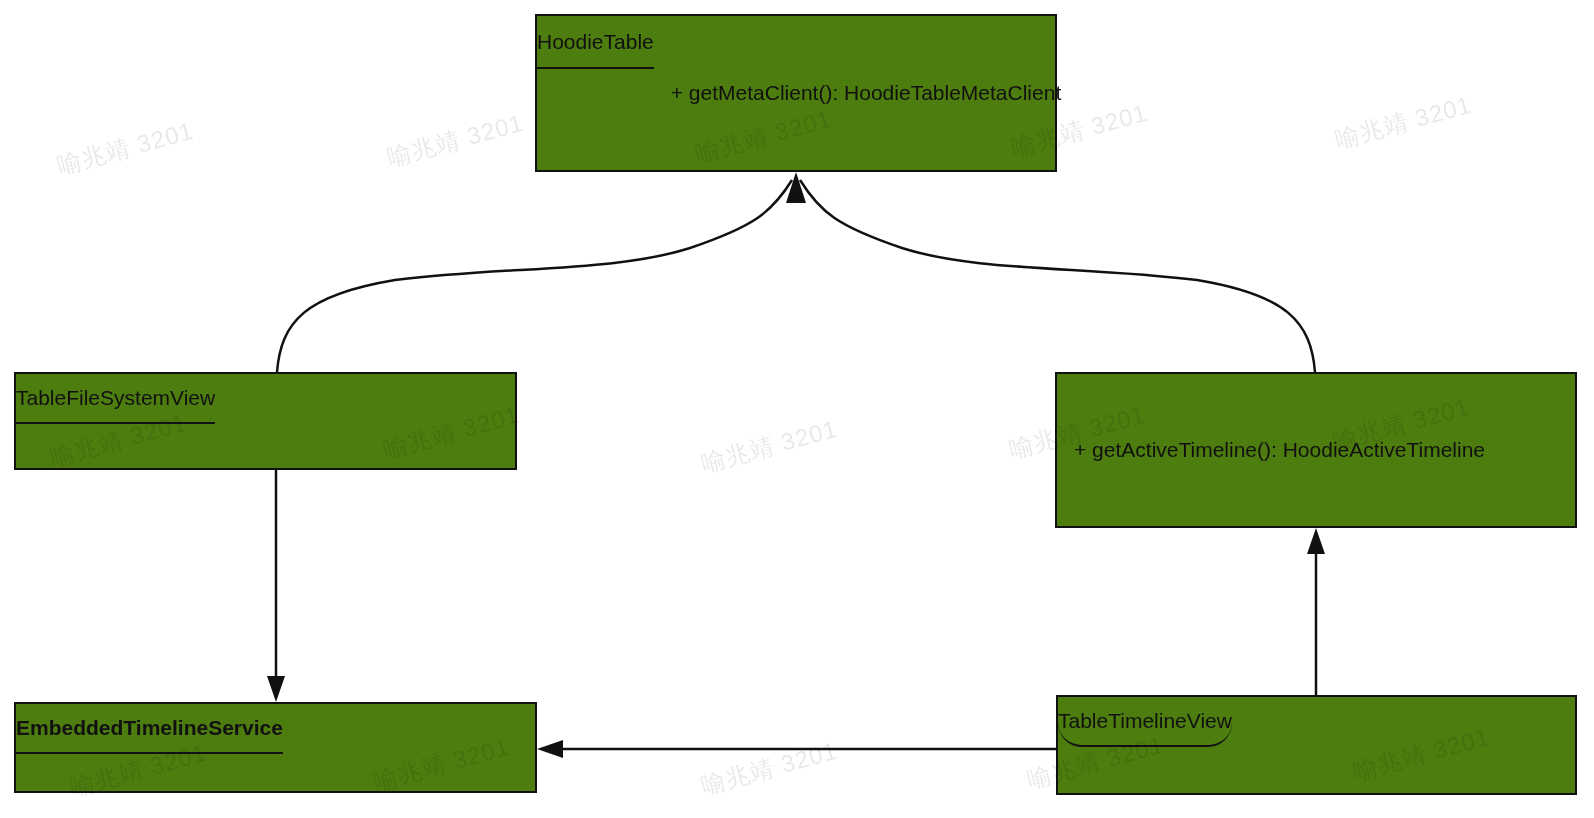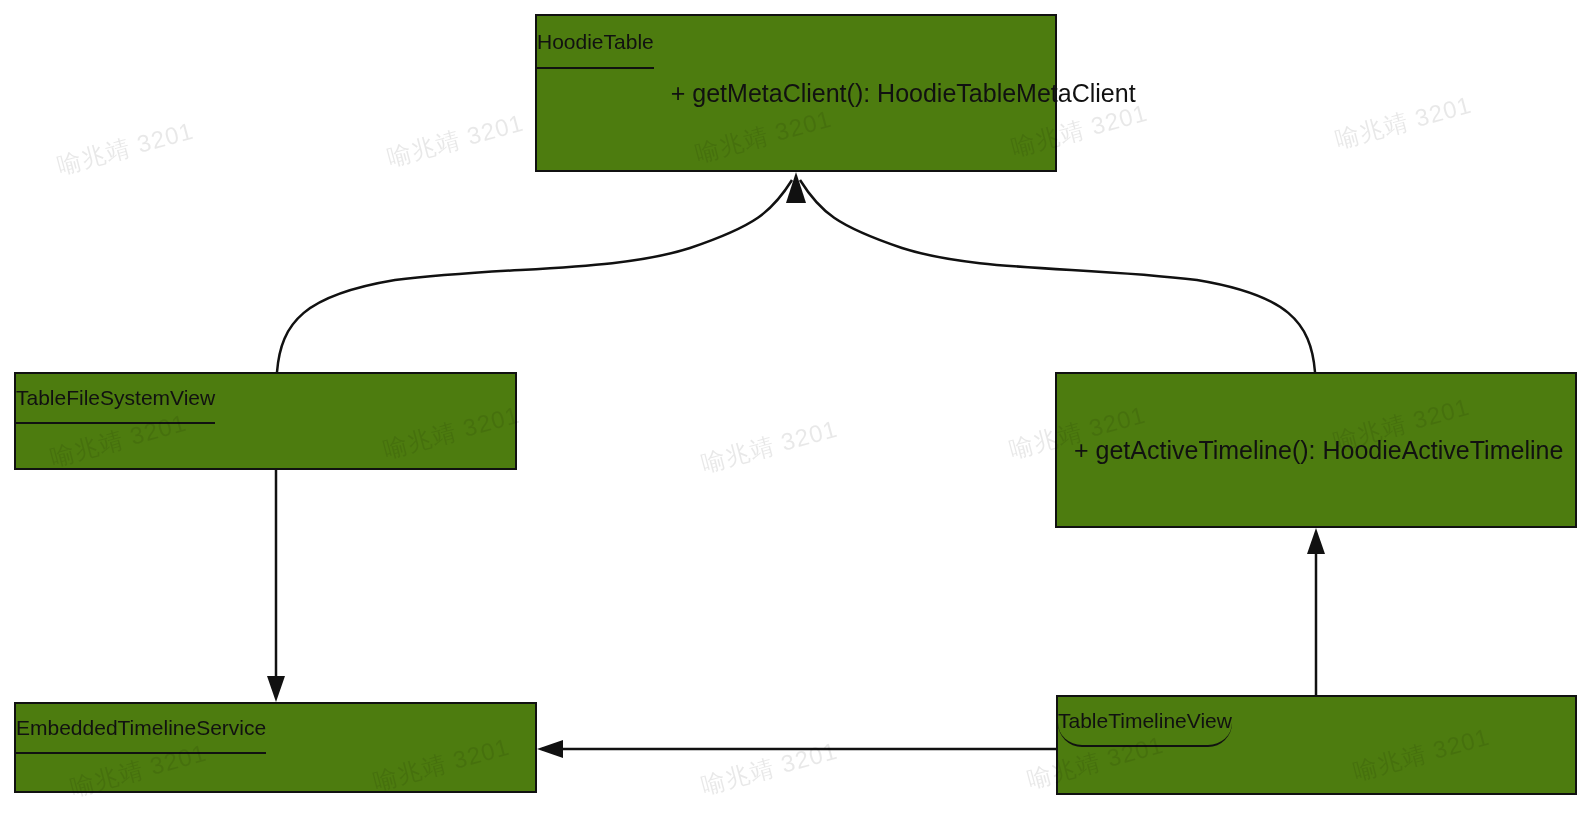--- a/index.html
+++ b/index.html
@@ -42,21 +42,21 @@
     flex: 0 0 auto;
   }
   .uml-body {
     flex: 1 1 auto;
     display: flex;
     flex-direction: column;
     justify-content: space-around;
     padding: 0 0 0 17px;
   }
   .uml-method {
-    font-size: 25px;
+    font-size: 21px;
     color: #111111;
     white-space: nowrap;
   }
   .wm-layer {
     position: absolute;
     left: 0; top: 0;
     width: 1594px; height: 818px;
     z-index: 5;
     pointer-events: none;
   }
@@ -102,21 +102,21 @@
     <div class="uml-body"></div>
   </div>
 
   <div class="uml-box" style="left:1055px; top:372px; width:522px; height:156px;">
     <div class="uml-body">
       <div class="uml-method">+ getActiveTimeline(): HoodieActiveTimeline</div>
     </div>
   </div>
 
   <div class="uml-box" style="left:14px; top:702px; width:523px; height:91px;">
-    <div class="uml-title" style="height:50px;">EmbeddedTimelineService</div>
+    <div class="uml-title" style="height:50px;font-weight:bold;">EmbeddedTimelineService</div>
     <div class="uml-body"></div>
   </div>
 
   <div class="uml-box" style="left:1056px; top:695px; width:521px; height:100px;">
     <div class="uml-title" style="height:50px;border-radius:24px;">TableTimelineView</div>
     <div class="uml-body"></div>
   </div>
 
   <div class="wm-layer">
     <span class="wm" style="left:62px;  top:150px;">喻兆靖 3201</span>

